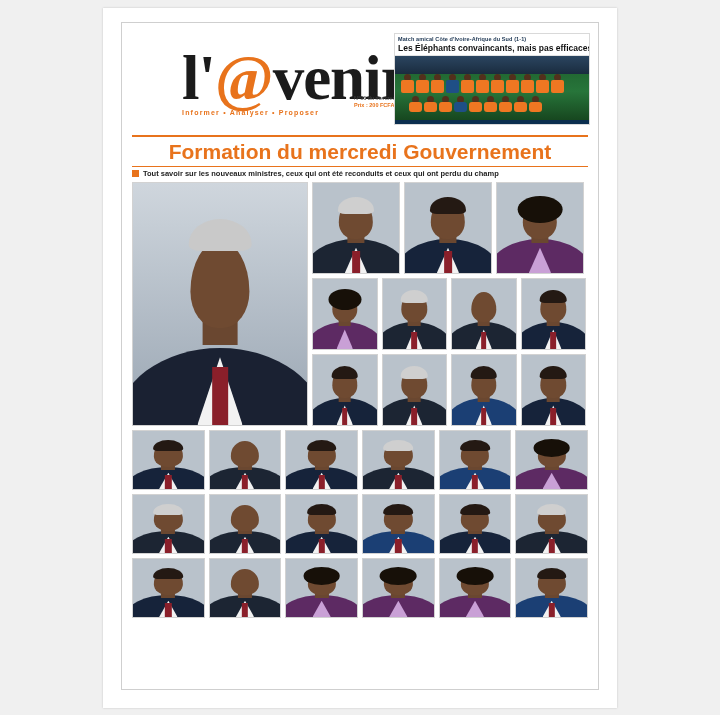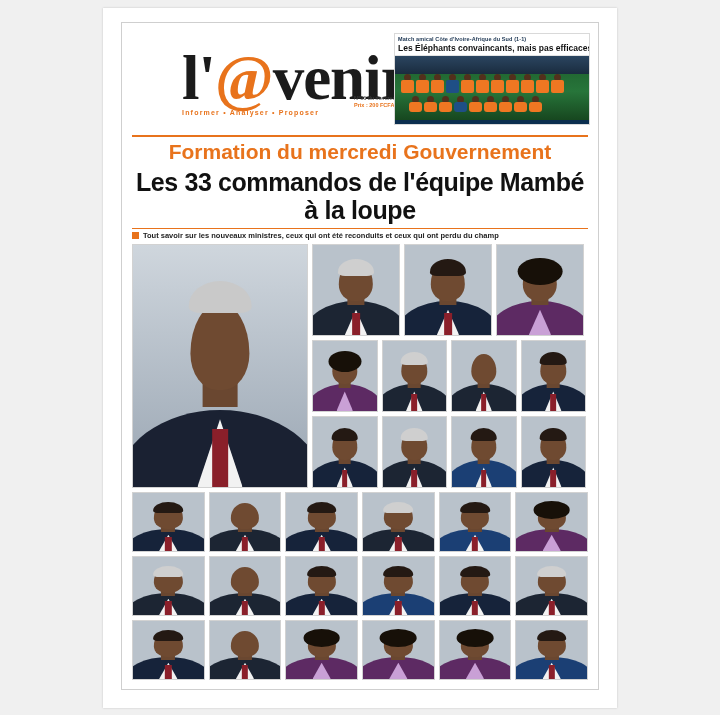--- a/index.html
+++ b/index.html
@@ -408,21 +408,20 @@
                 <div class="body"></div>
               </div>
           </div>
         </div>
       </div>
     </div>
 
     <div class="rule"></div>
 
     <div class="kicker">Formation du mercredi Gouvernement</div>
-    <div class="headline">Les 33 commandos de l'équipe Mambé à la loupe</div>
     <div class="rule thin"></div>
     <div class="subline-wrap">
       <div class="sub-square"></div>
       <div class="subline">Tout savoir sur les nouveaux ministres, ceux qui ont été reconduits et ceux qui ont perdu du champ</div>
     </div>
 
     <div class="photo-area">
 
       <div class="top-block">
         <div class="hero">

